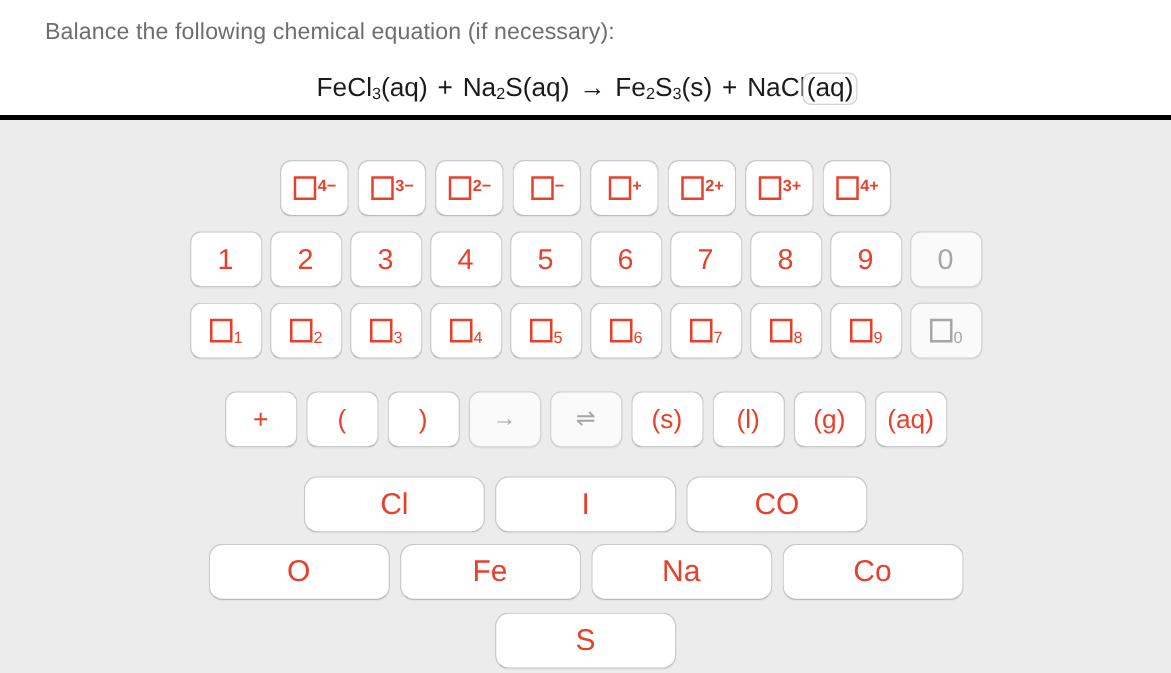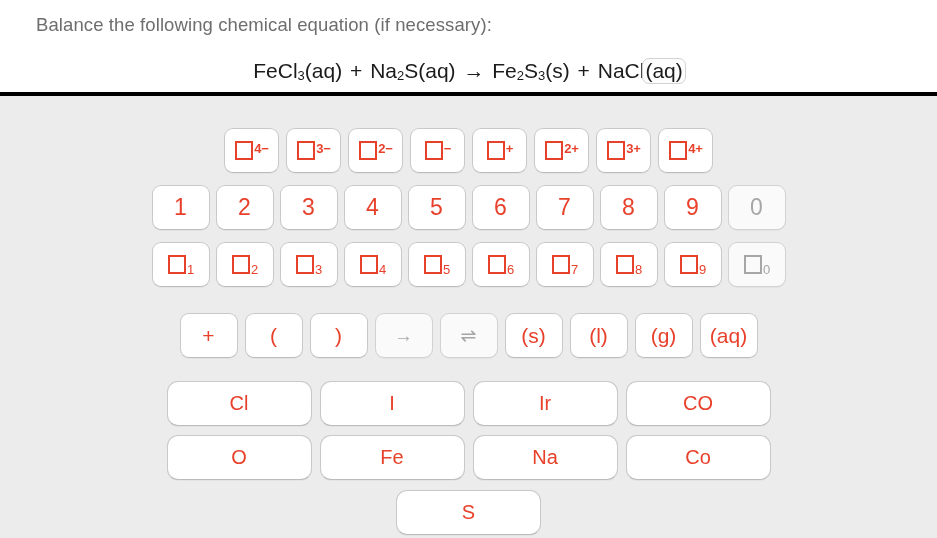--- a/index.html
+++ b/index.html
@@ -132,21 +132,21 @@
     font-size: 19px;
   }
   .key-op {
     width: 58px;
     height: 45px;
     font-size: 21px;
   }
   .key-elem {
     width: 145px;
     height: 45px;
-    font-size: 20px;
+    font-size: 24px;
     border-radius: 11px;
   }
 
   
   .gbox {
     display: inline-block;
     width: 18px;
     height: 19px;
     border: 2.2px solid #e8412b;
     box-sizing: border-box;
@@ -287,21 +287,20 @@
         <div class="key key-op disabled arrow-glyph">⇌</div>
         <div class="key key-op">(s)</div>
         <div class="key key-op">(l)</div>
         <div class="key key-op">(g)</div>
         <div class="key key-op">(aq)</div>
       </div>
 
     <div class="row row-elems1" id="row-elems1">
         <div class="key key-elem">Cl</div>
         <div class="key key-elem">I</div>
-        <div class="key key-elem">Ir</div>
         <div class="key key-elem">CO</div>
       </div>
 
     <div class="row row-elems2" id="row-elems2">
         <div class="key key-elem">O</div>
         <div class="key key-elem">Fe</div>
         <div class="key key-elem">Na</div>
         <div class="key key-elem">Co</div>
       </div>
 

